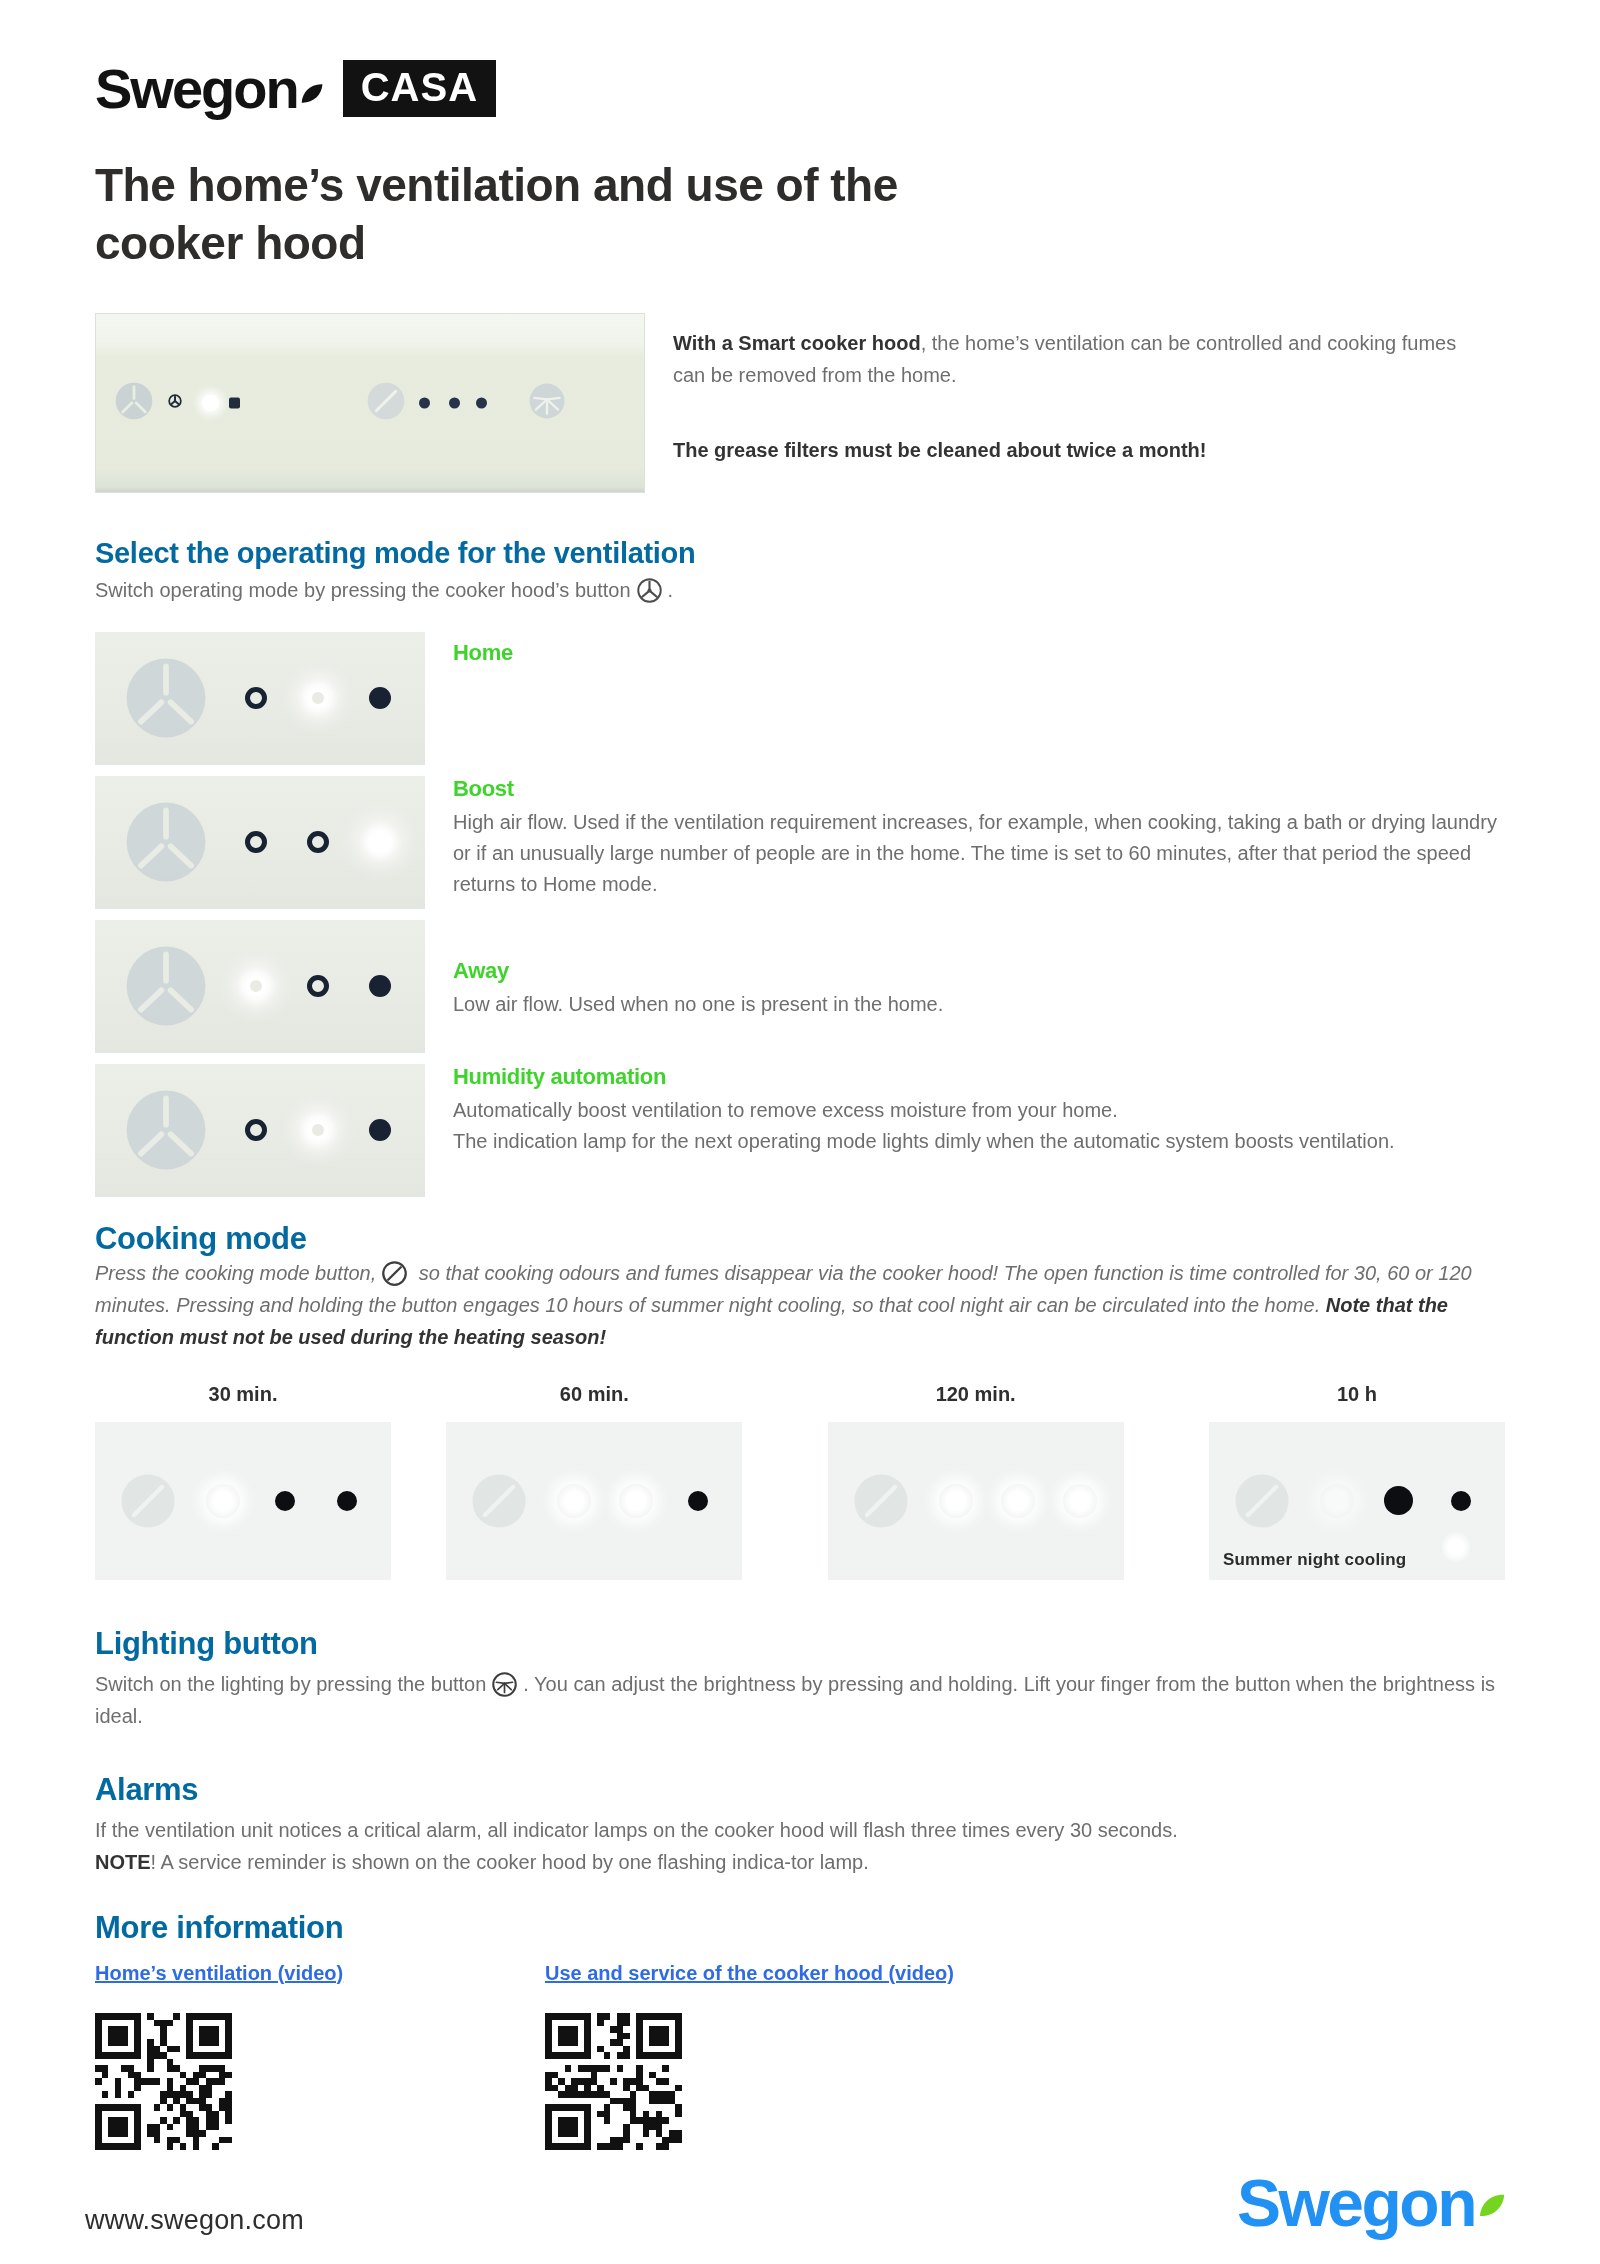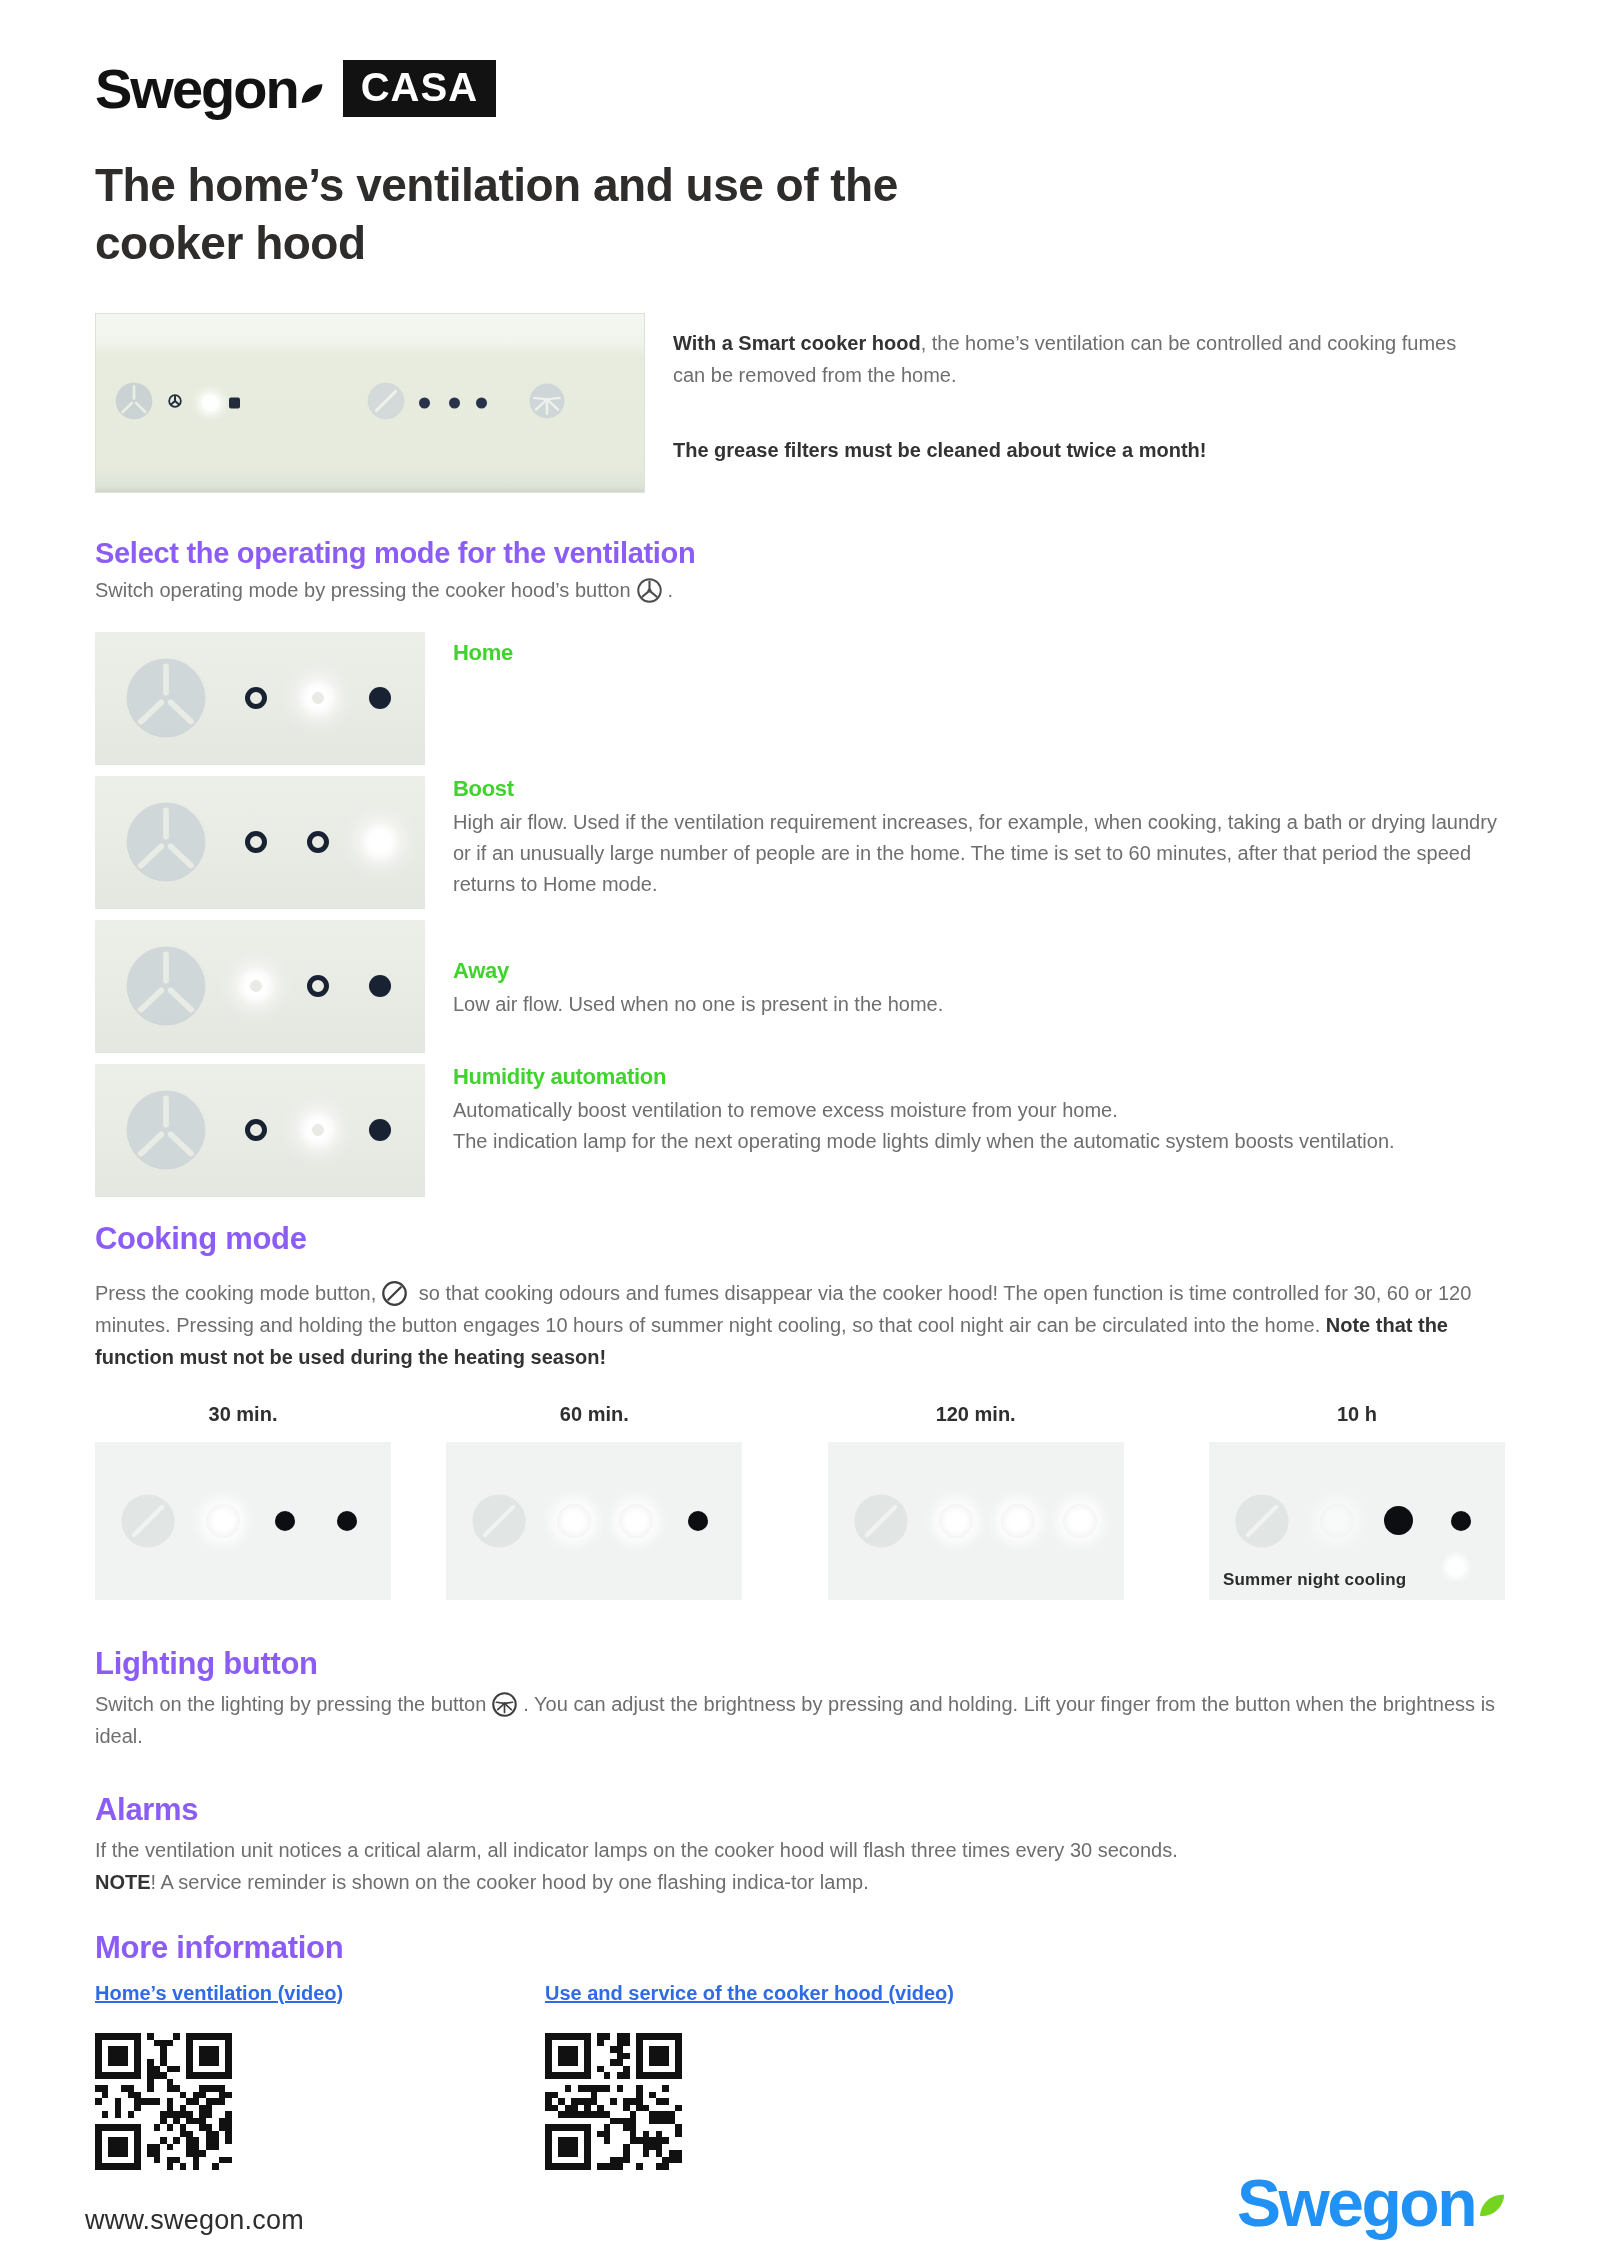--- a/index.html
+++ b/index.html
@@ -29,21 +29,21 @@
   .hood-icons { position:absolute; left:0; top:0; width:100%; height:100%; }
   .hood-icons .abs { position:absolute; top:50%; transform:translateY(-50%); }
   .hood-dot-lit { width:17px; height:17px; border-radius:50%; background:#fff; box-shadow:0 0 9px 4px rgba(255,255,255,.95); }
   .hood-dot-dark { width:11px; height:11px; border-radius:2px; background:#232c3c; }
   .hood-dot-round { width:11px; height:11px; border-radius:50%; background:#28324a; }
   .intro-col { margin-left:28px; padding-top:14px; font-size:20px; line-height:1.62; color:#6e6e6e; max-width:820px; }
   .intro-col b { color:#333; }
   .grease-note { margin-top:42px; font-weight:bold; color:#333; font-size:20px; }
 
   
-  .sec-h { font-size:29px; font-weight:bold; color:#8b5cf6; letter-spacing:-0.3px; }
+  .sec-h { font-size:29px; font-weight:bold; color:#0369a1; letter-spacing:-0.3px; }
   .body-txt { font-size:20px; color:#6e6e6e; line-height:1.6; }
   .inline-icon { display:inline-block; width:27px; height:27px; vertical-align:-7px; margin:0 5px; }
 
   .select-sec { margin-top:44px; }
   .select-sec .body-txt { margin-top:4px; }
 
   
   .modes { margin-top:26px; }
   .mode-row { display:flex; margin-bottom:11px; }
   .mode-panel {
@@ -58,21 +58,21 @@
   .lamp.lit-ring    { border:5px solid #fff; background:transparent; box-shadow:0 0 8px 3px #fff, 0 0 20px 10px rgba(255,255,255,.95); }
   .lamp.lit-fill    { background:#fff; box-shadow:0 0 8px 4px #fff, 0 0 22px 11px rgba(255,255,255,.95); }
   .mode-text { margin-left:28px; padding-top:8px; }
   .mode-text.pt-lg { padding-top:38px; }
   .mode-text.pt-sm { padding-top:0; }
   .mode-name { font-size:22px; font-weight:bold; letter-spacing:-0.3px; }
   .mode-desc { margin-top:5px; font-size:20px; color:#6e6e6e; line-height:1.55; max-width:1060px; white-space:pre-line; }
 
   
   .cooking-sec { margin-top:24px; }
-  .cooking-sec .body-txt { margin-top:20px; max-width:1420px; }
+  .cooking-sec .body-txt { margin-top:0; max-width:1420px;font-style:italic; }
   .cooking-sec b { color:#333; }
 
   .timers { margin-top:30px; display:flex; justify-content:space-between; }
   .timer-col { width:296px; }
   .timer-col.t2 { margin-left:-30px; }
   .timer-label { text-align:center; font-weight:bold; color:#2f2f2f; font-size:20px; margin-bottom:16px; }
   .timer-panel {
     position:relative; width:296px; height:158px; background:#f1f3f2;
     display:flex; align-items:center; padding-left:24px;
   }

